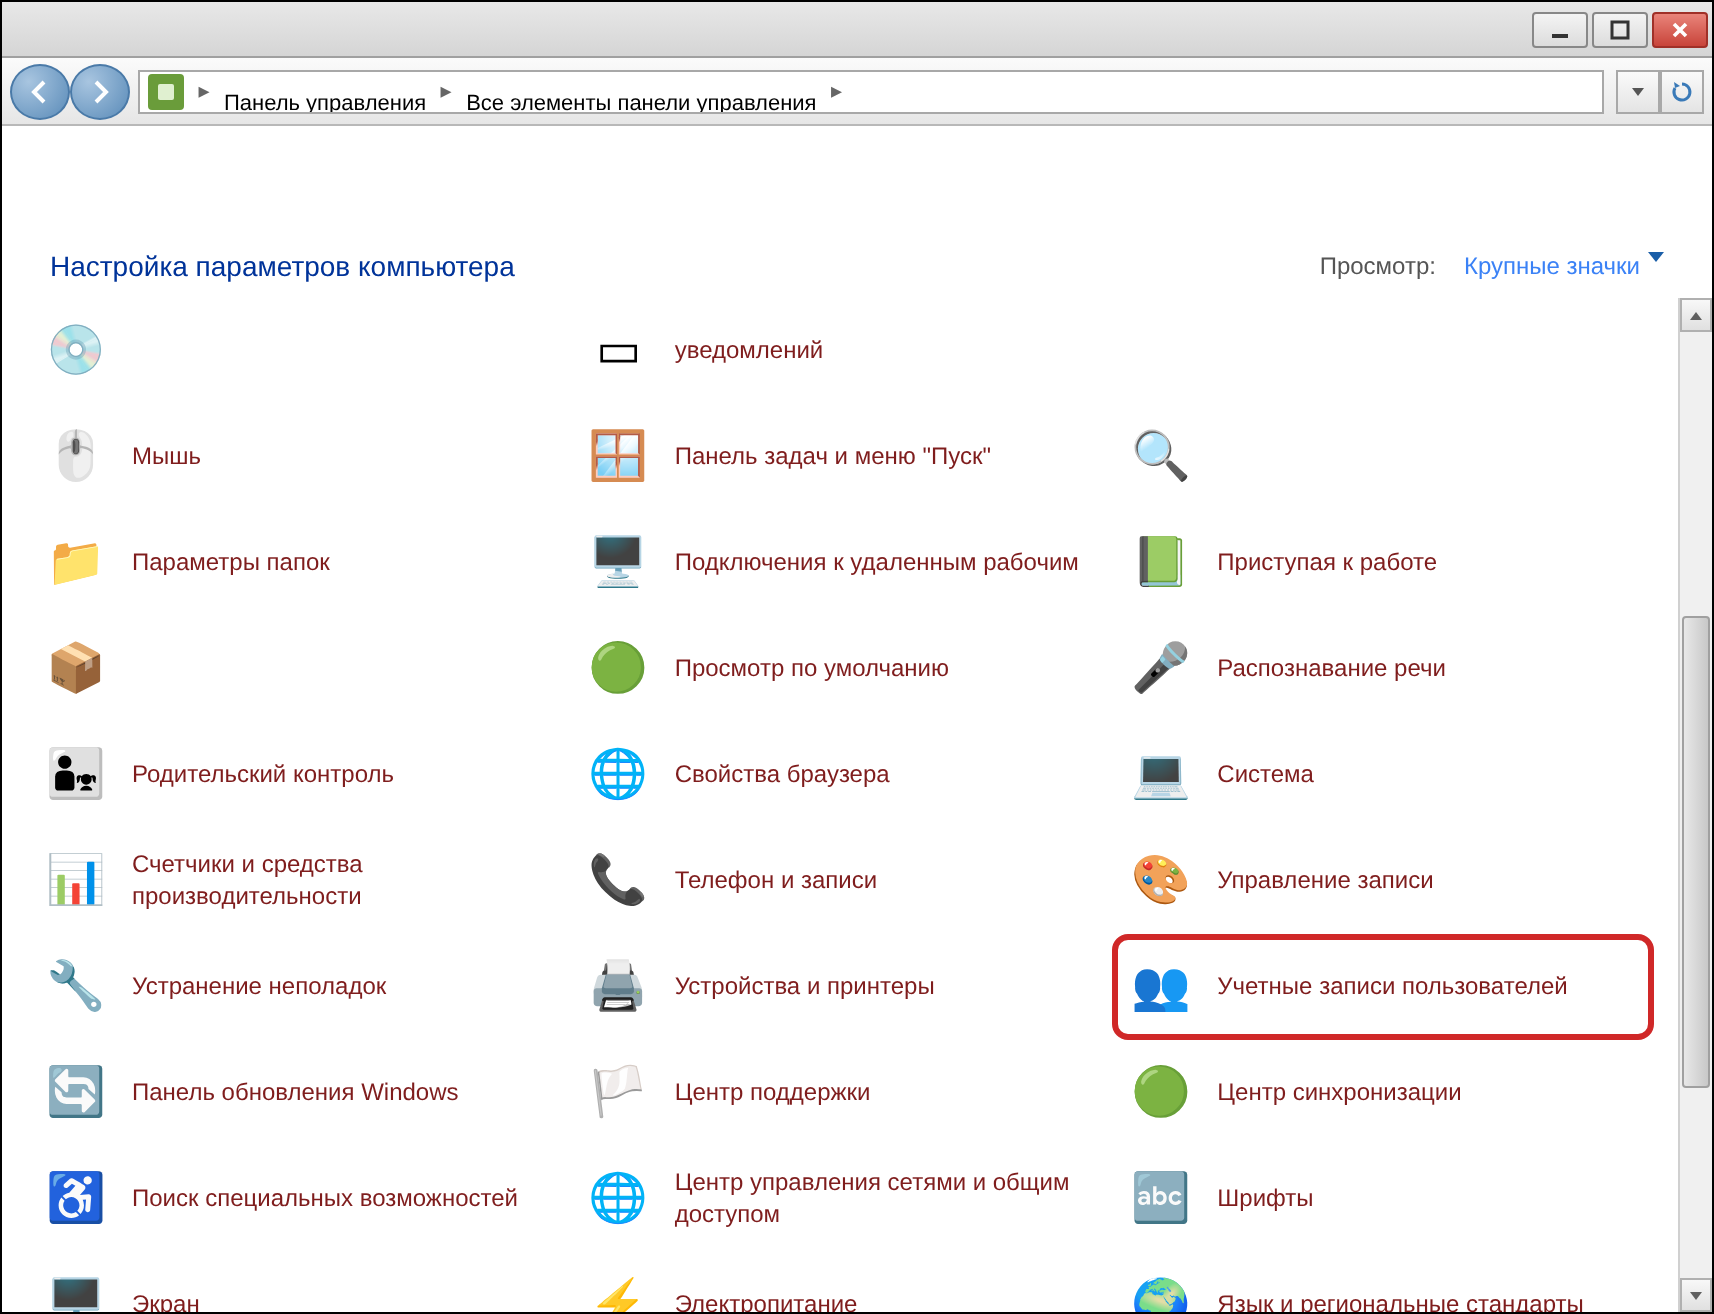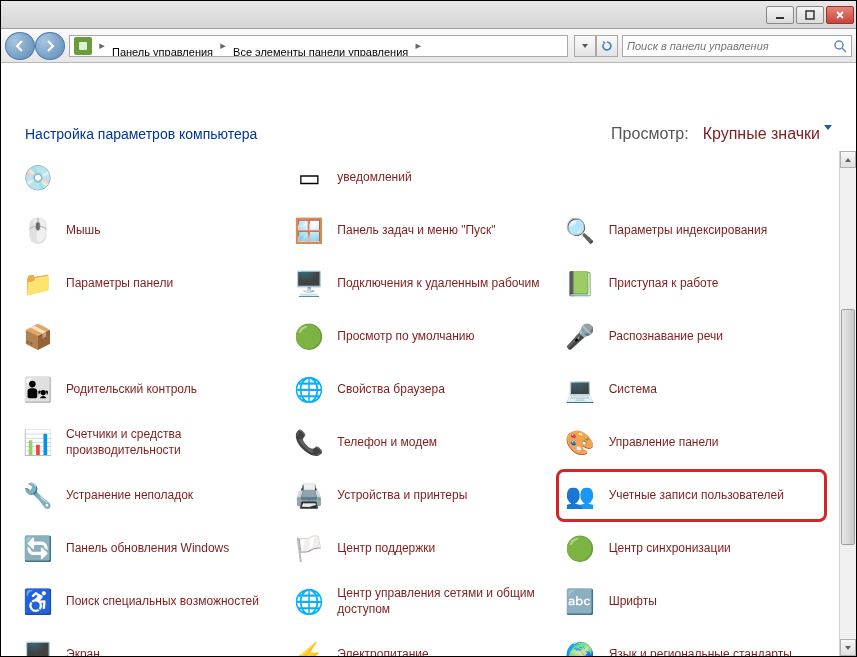--- a/index.html
+++ b/index.html
@@ -18,23 +18,23 @@
 .addr-icon::after { content: ""; width: 8px; height: 8px; background: #e0f0d0; border-radius: 1px; }
 .crumb { padding: 0 4px; color: #000; cursor: pointer; white-space: nowrap; margin-top: 12px; }
 .crumb-sep { width: 12px; display: flex; align-items: center; justify-content: center; color: #666; cursor: pointer; }
 .addr-tools { display: flex; gap: 0; margin-left: 2px; }
 .addr-tool { width: 22px; height: 22px; border: 1px solid #a8a8a8; background: linear-gradient(to bottom,#fafafa,#e4e4e4); display: flex; align-items: center; justify-content: center; cursor: pointer; }
 .search { width: 230px; height: 22px; border: 1px solid #a8a8a8; background: #fff; display: flex; align-items: center; padding: 0 4px; }
 .search input { border: none; outline: none; flex: 1; font-size: 11px; color: #888; font-style: italic; }
 .search svg { width: 14px; height: 14px; fill: #5a8bb8; flex-shrink: 0; }
 .header { padding: 18px 24px 8px 24px; display: flex; justify-content: space-between; align-items: center; margin-top: 44px; }
 .header-title { color: #003399; font-size: 14px; }
-.view-section { display: flex; align-items: center; gap: 14px; font-size: 16px; }
+.view-section { display: flex; align-items: center; gap: 14px; font-size: 12px; }
 .view-label { color: #555; }
-.view-select { color: #7f1d1d; display: flex; align-items: flex-start; gap: 4px; cursor: pointer; }
+.view-select { color: #3b82f6; display: flex; align-items: flex-start; gap: 4px; cursor: pointer; }
 .view-select::after { content: ""; width: 0; height: 0; border-left: 4px solid transparent; border-right: 4px solid transparent; border-top: 5px solid #1a5ea8; }
 .content { flex: 1; overflow: hidden; position: relative; display: flex; }
 .items { flex: 1; display: grid; grid-template-columns: repeat(3, 1fr); grid-auto-rows: 53px; padding: 0 12px; column-gap: 0; row-gap: 0; align-content: start; }
 .item { display: flex; align-items: center; gap: 10px; padding: 4px 6px; cursor: pointer; border: 1px solid transparent; }
 .item.highlighted { border: 3px solid #d02828; border-radius: 8px; padding: 2px 4px; }
 .item-icon { width: 36px; height: 36px; flex-shrink: 0; display: flex; align-items: center; justify-content: center; border-radius: 4px; }
 .item-label { color: #7f1d1d; font-size: 12px; line-height: 1.3; word-wrap: break-word; }
 .scrollbar { width: 17px; background: #f0f0f0; border-left: 1px solid #d0d0d0; display: flex; flex-direction: column; }
 .scroll-btn { height: 17px; background: linear-gradient(to bottom,#f8f8f8,#e0e0e0); border: 1px solid #b0b0b0; display: flex; align-items: center; justify-content: center; cursor: pointer; }
 .scroll-track { flex: 1; position: relative; }
@@ -93,27 +93,20 @@
             <path d="M1 2 L4 6 L7 2" fill="#555"></path>
           </svg>
       </div>
       <div class="addr-tool">
         <svg width="12" height="12" viewBox="0 0 12 12">
             <path d="M6 2 A4 4 0 1 1 2.5 4" fill="none" stroke="#3a7ab8" stroke-width="1.5"></path>
             <path d="M2 1 L2.5 4 L5 3" fill="#3a7ab8"></path>
           </svg>
       </div>
     </div>
-    <div class="search">
-      <input placeholder="Поиск в панели управления" style="">
-      <svg viewBox="0 0 14 14">
-          <circle cx="6" cy="6" r="4" fill="none" stroke="#5a8bb8" stroke-width="1.5"></circle>
-          <line x1="9" y1="9" x2="13" y2="13" stroke="#5a8bb8" stroke-width="1.5"></line>
-        </svg>
-    </div>
   </div>
 
   <div class="header">
     <div class="header-title">Настройка параметров компьютера</div>
     <div class="view-section">
       <span class="view-label">Просмотр:</span>
       <span class="view-select">
         <span>Крупные значки</span>
       </span>
     </div>
@@ -148,27 +141,26 @@
         <div class="item">
           <div class="item-icon">
             <span class="ic">🪟</span>
           </div>
           <div class="item-label">Панель задач и меню "Пуск"</div>
         </div>
         <div class="item">
           <div class="item-icon">
             <span class="ic">🔍</span>
           </div>
-          <div class="item-label">Параметры индексирования</div>
         </div>
         <div class="item">
           <div class="item-icon">
             <span class="ic">📁</span>
           </div>
-          <div class="item-label">Параметры панели</div>
+          <div class="item-label">Параметры папок</div>
         </div>
         <div class="item">
           <div class="item-icon">
             <span class="ic">🖥️</span>
           </div>
           <div class="item-label">Подключения к удаленным рабочим</div>
         </div>
         <div class="item">
           <div class="item-icon">
             <span class="ic">📗</span>
@@ -213,27 +205,27 @@
         <div class="item">
           <div class="item-icon">
             <span class="ic">📊</span>
           </div>
           <div class="item-label">Счетчики и средства производительности</div>
         </div>
         <div class="item">
           <div class="item-icon">
             <span class="ic">📞</span>
           </div>
-          <div class="item-label">Телефон и модем</div>
+          <div class="item-label">Телефон и записи</div>
         </div>
         <div class="item">
           <div class="item-icon">
             <span class="ic">🎨</span>
           </div>
-          <div class="item-label">Управление панели</div>
+          <div class="item-label">Управление записи</div>
         </div>
         <div class="item">
           <div class="item-icon">
             <span class="ic">🔧</span>
           </div>
           <div class="item-label">Устранение неполадок</div>
         </div>
         <div class="item">
           <div class="item-icon">
             <span class="ic">🖨️</span>

